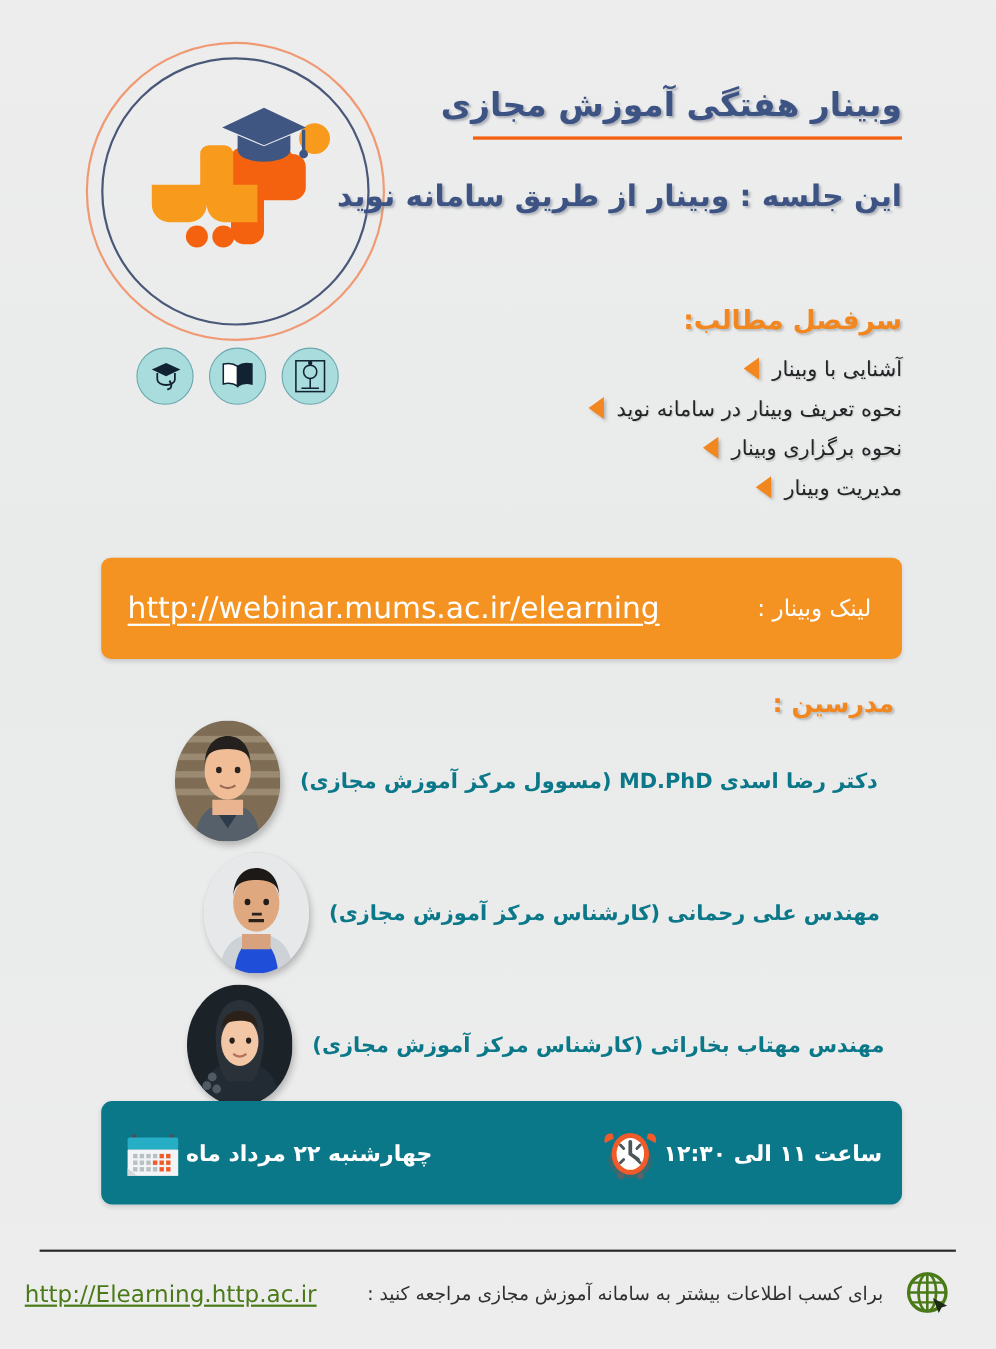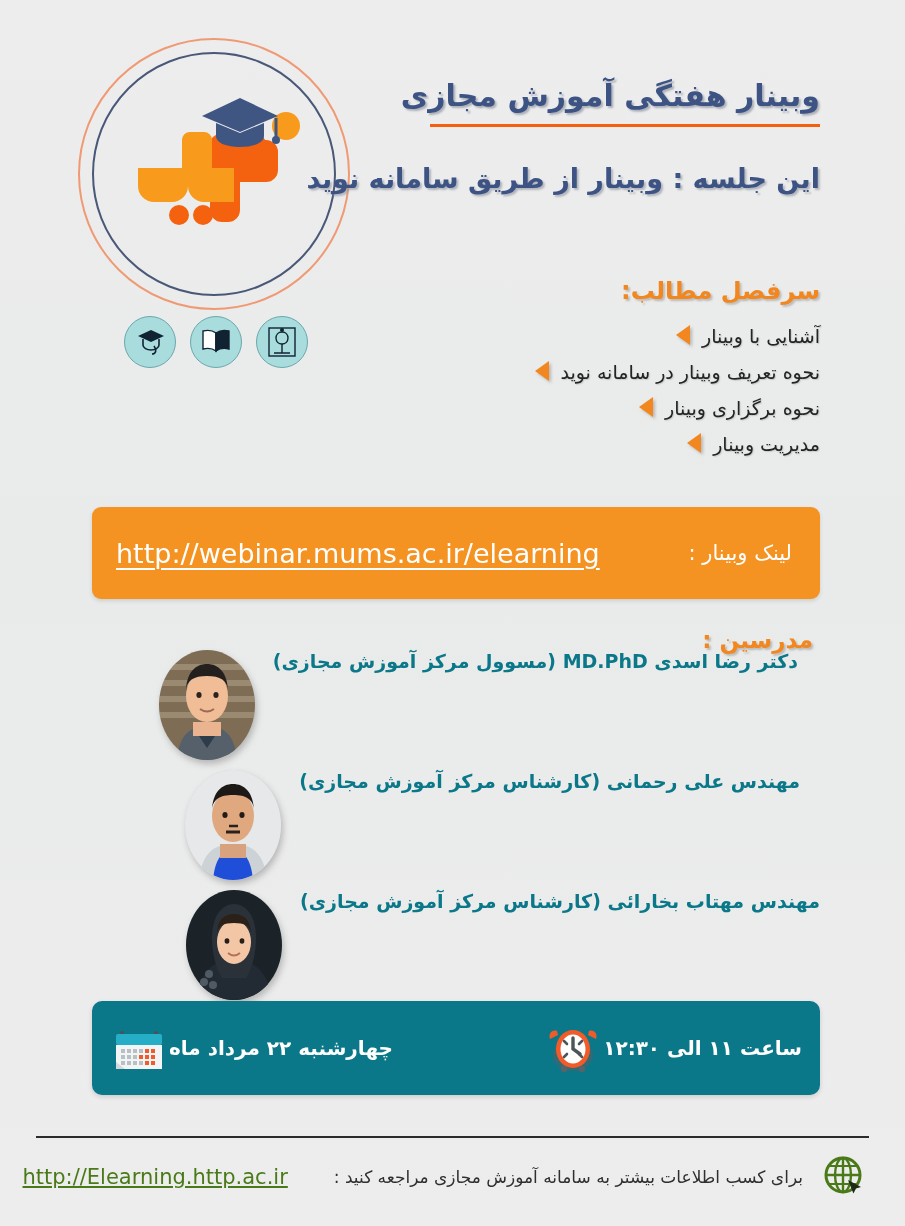--- a/index.html
+++ b/index.html
@@ -192,20 +192,21 @@
     position: absolute;
     left: 92px;
     top: 650px;
     width: 728px;
     display: flex;
     flex-direction: column;
   }
   .instructor-row {
     display: flex;
     flex-direction: row;
+    align-items: center;
     justify-content: flex-start;
     height: 120px;
     gap: 18px;
   }
   .avatar {
     flex: 0 0 auto;
     width: 96px; height: 110px;
     border-radius: 50% / 50%;
     overflow: hidden;
     position: relative;
@@ -215,21 +216,21 @@
   .avatar svg { display: block; width: 100%; height: 100%; }
   .instructor-name {
     font-size: 19px;
     font-weight: bold;
     color: #0b7889;
     white-space: nowrap;
     flex: 0 0 auto;
   }
   .row-1 .instructor-name { margin-right: 22px; }
   .row-2 .instructor-name { margin-right: 20px; }
-  .row-3 .instructor-name { }
+  .row-3 .instructor-name { margin-right: 16px; }
 
   
   .datetime-bar {
     position: absolute;
     left: 92px;
     top: 1001px;
     width: 728px;
     height: 94px;
     background: #0b7889;
     border-radius: 10px;

